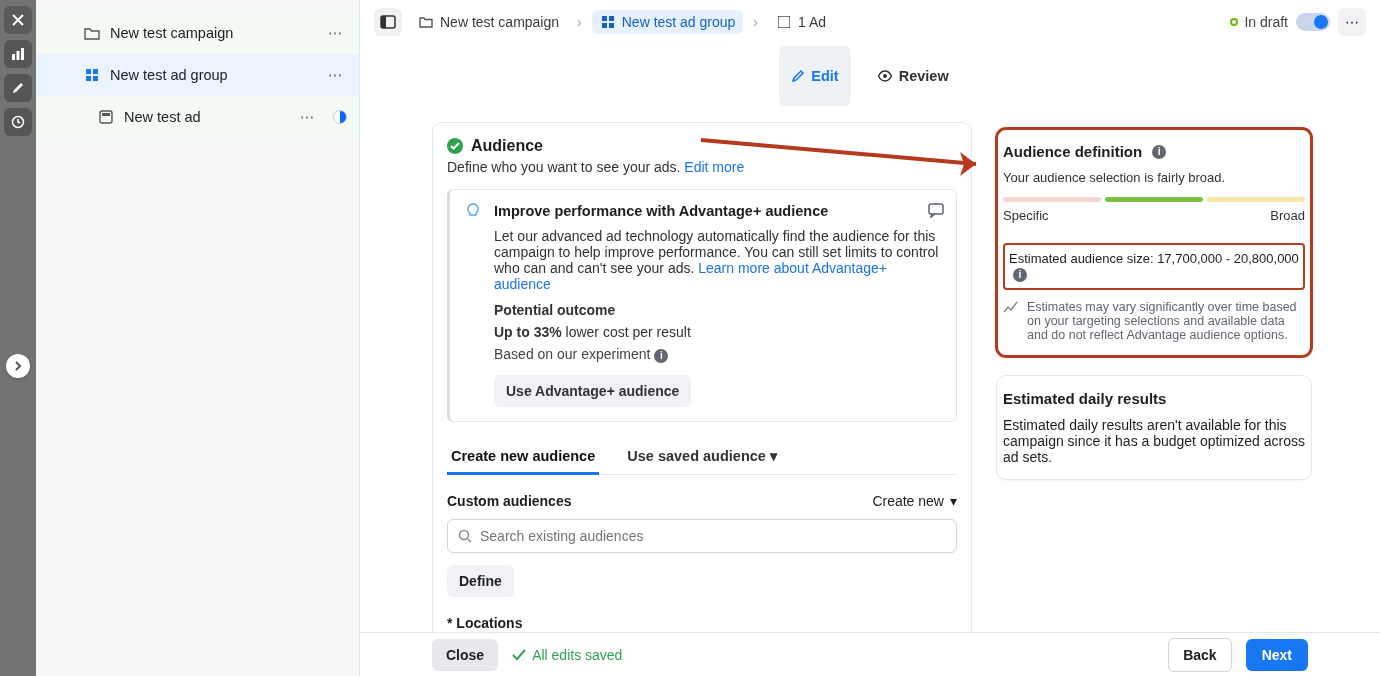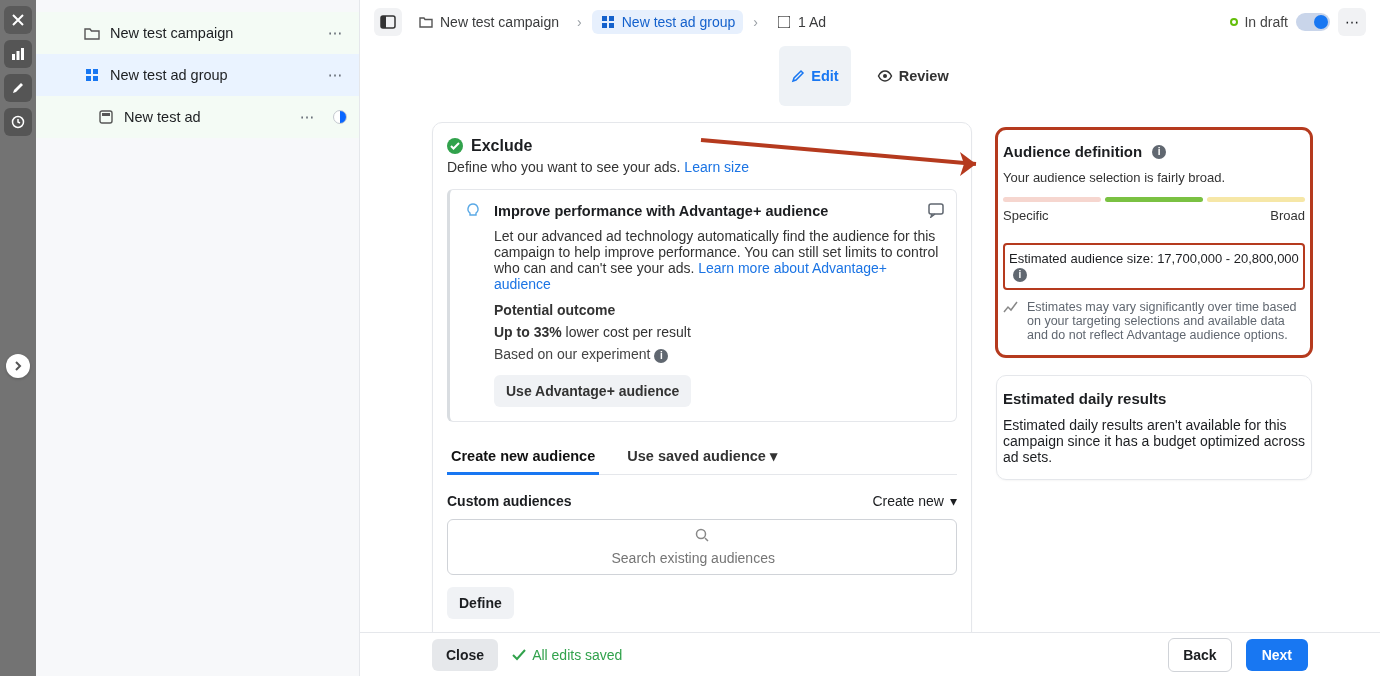--- a/index.html
+++ b/index.html
@@ -73,21 +73,21 @@
 .msg-icon { position:absolute; right:12px; top:12px; color:#606770; cursor:pointer;}
 
 .aud-tabs { display:flex; gap:24px; margin-top:16px; border-bottom:1px solid #e5e7eb;}
 .aud-tab { padding:10px 4px; font-weight:700; font-size:14.5px; color:#333; cursor:pointer; position:relative;}
 .aud-tab.on { color:#111;}
 .aud-tab.on::after { content:""; position:absolute; left:0; right:0; bottom:-1px; height:3px; background:#1877f2;}
 .aud-tab .drop { margin-left:4px;}
 
 .section-h { font-weight:700; margin-top:18px; display:flex; align-items:center; justify-content:space-between;}
 .create-new { display:flex; align-items:center; gap:6px; font-size:14px; font-weight:400; cursor:pointer;}
-.search-box { margin-top:10px; border:1px solid #d0d3d8; border-radius:6px; display:flex; align-items:center; padding:8px 10px; gap:8px;flex-direction:column;}
+.search-box { margin-top:10px; border:1px solid #d0d3d8; border-radius:6px; display:flex; align-items:center; padding:8px 10px; gap:8px;}
 .search-box input { border:none; outline:none; flex:1; font-size:14px;}
 
 .loc-title { font-weight:700; margin-top:18px;}
 .loc-sub { margin-top:6px;}
 ul.loc-list { margin-left:20px; margin-top:4px;}
 
 
 .r-card { background:#fff; border:1px solid #e5e7eb; border-radius:10px; padding:14px 6px; box-shadow:0 1px 2px rgba(0,0,0,0.04); margin-bottom:18px;}
 .r-card.hl { outline:3px solid #b53a1e; outline-offset:-2px;}
 .r-title { font-weight:700; font-size:15px; display:flex; align-items:center; gap:6px;}
@@ -245,24 +245,24 @@
 
     <div class="content">
       <div class="left-col">
         <div class="card">
           <div class="card-h">
             <span class="check-c">
                 <svg width="10" height="8" viewBox="0 0 10 8">
                   <path d="M1 4l2.5 2.5L9 1" stroke="#fff" stroke-width="2" fill="none"></path>
                 </svg>
               </span>
-            <span class="title">Exclude</span>
+            <span class="title">Audience</span>
           </div>
           <div class="card-sub">
-            <span>Define who you want to see your ads. </span><a>Learn size</a>
+            <span>Define who you want to see your ads. </span><a>Edit more</a>
           </div>
 
           <div class="inner-box">
             <div class="msg-icon"><svg width="16" height="16" viewBox="0 0 16 16">
                   <rect x="1" y="2" width="14" height="10" rx="2" fill="none" stroke="#606770" stroke-width="1.5"></rect>
                   <path d="M4 12l-1 3 4-3" fill="none" stroke="#606770" stroke-width="1.5"></path>
                 </svg></div>
             <div class="ib-head">
               <span class="bulb">
                   <svg width="14" height="16" viewBox="0 0 14 16">

